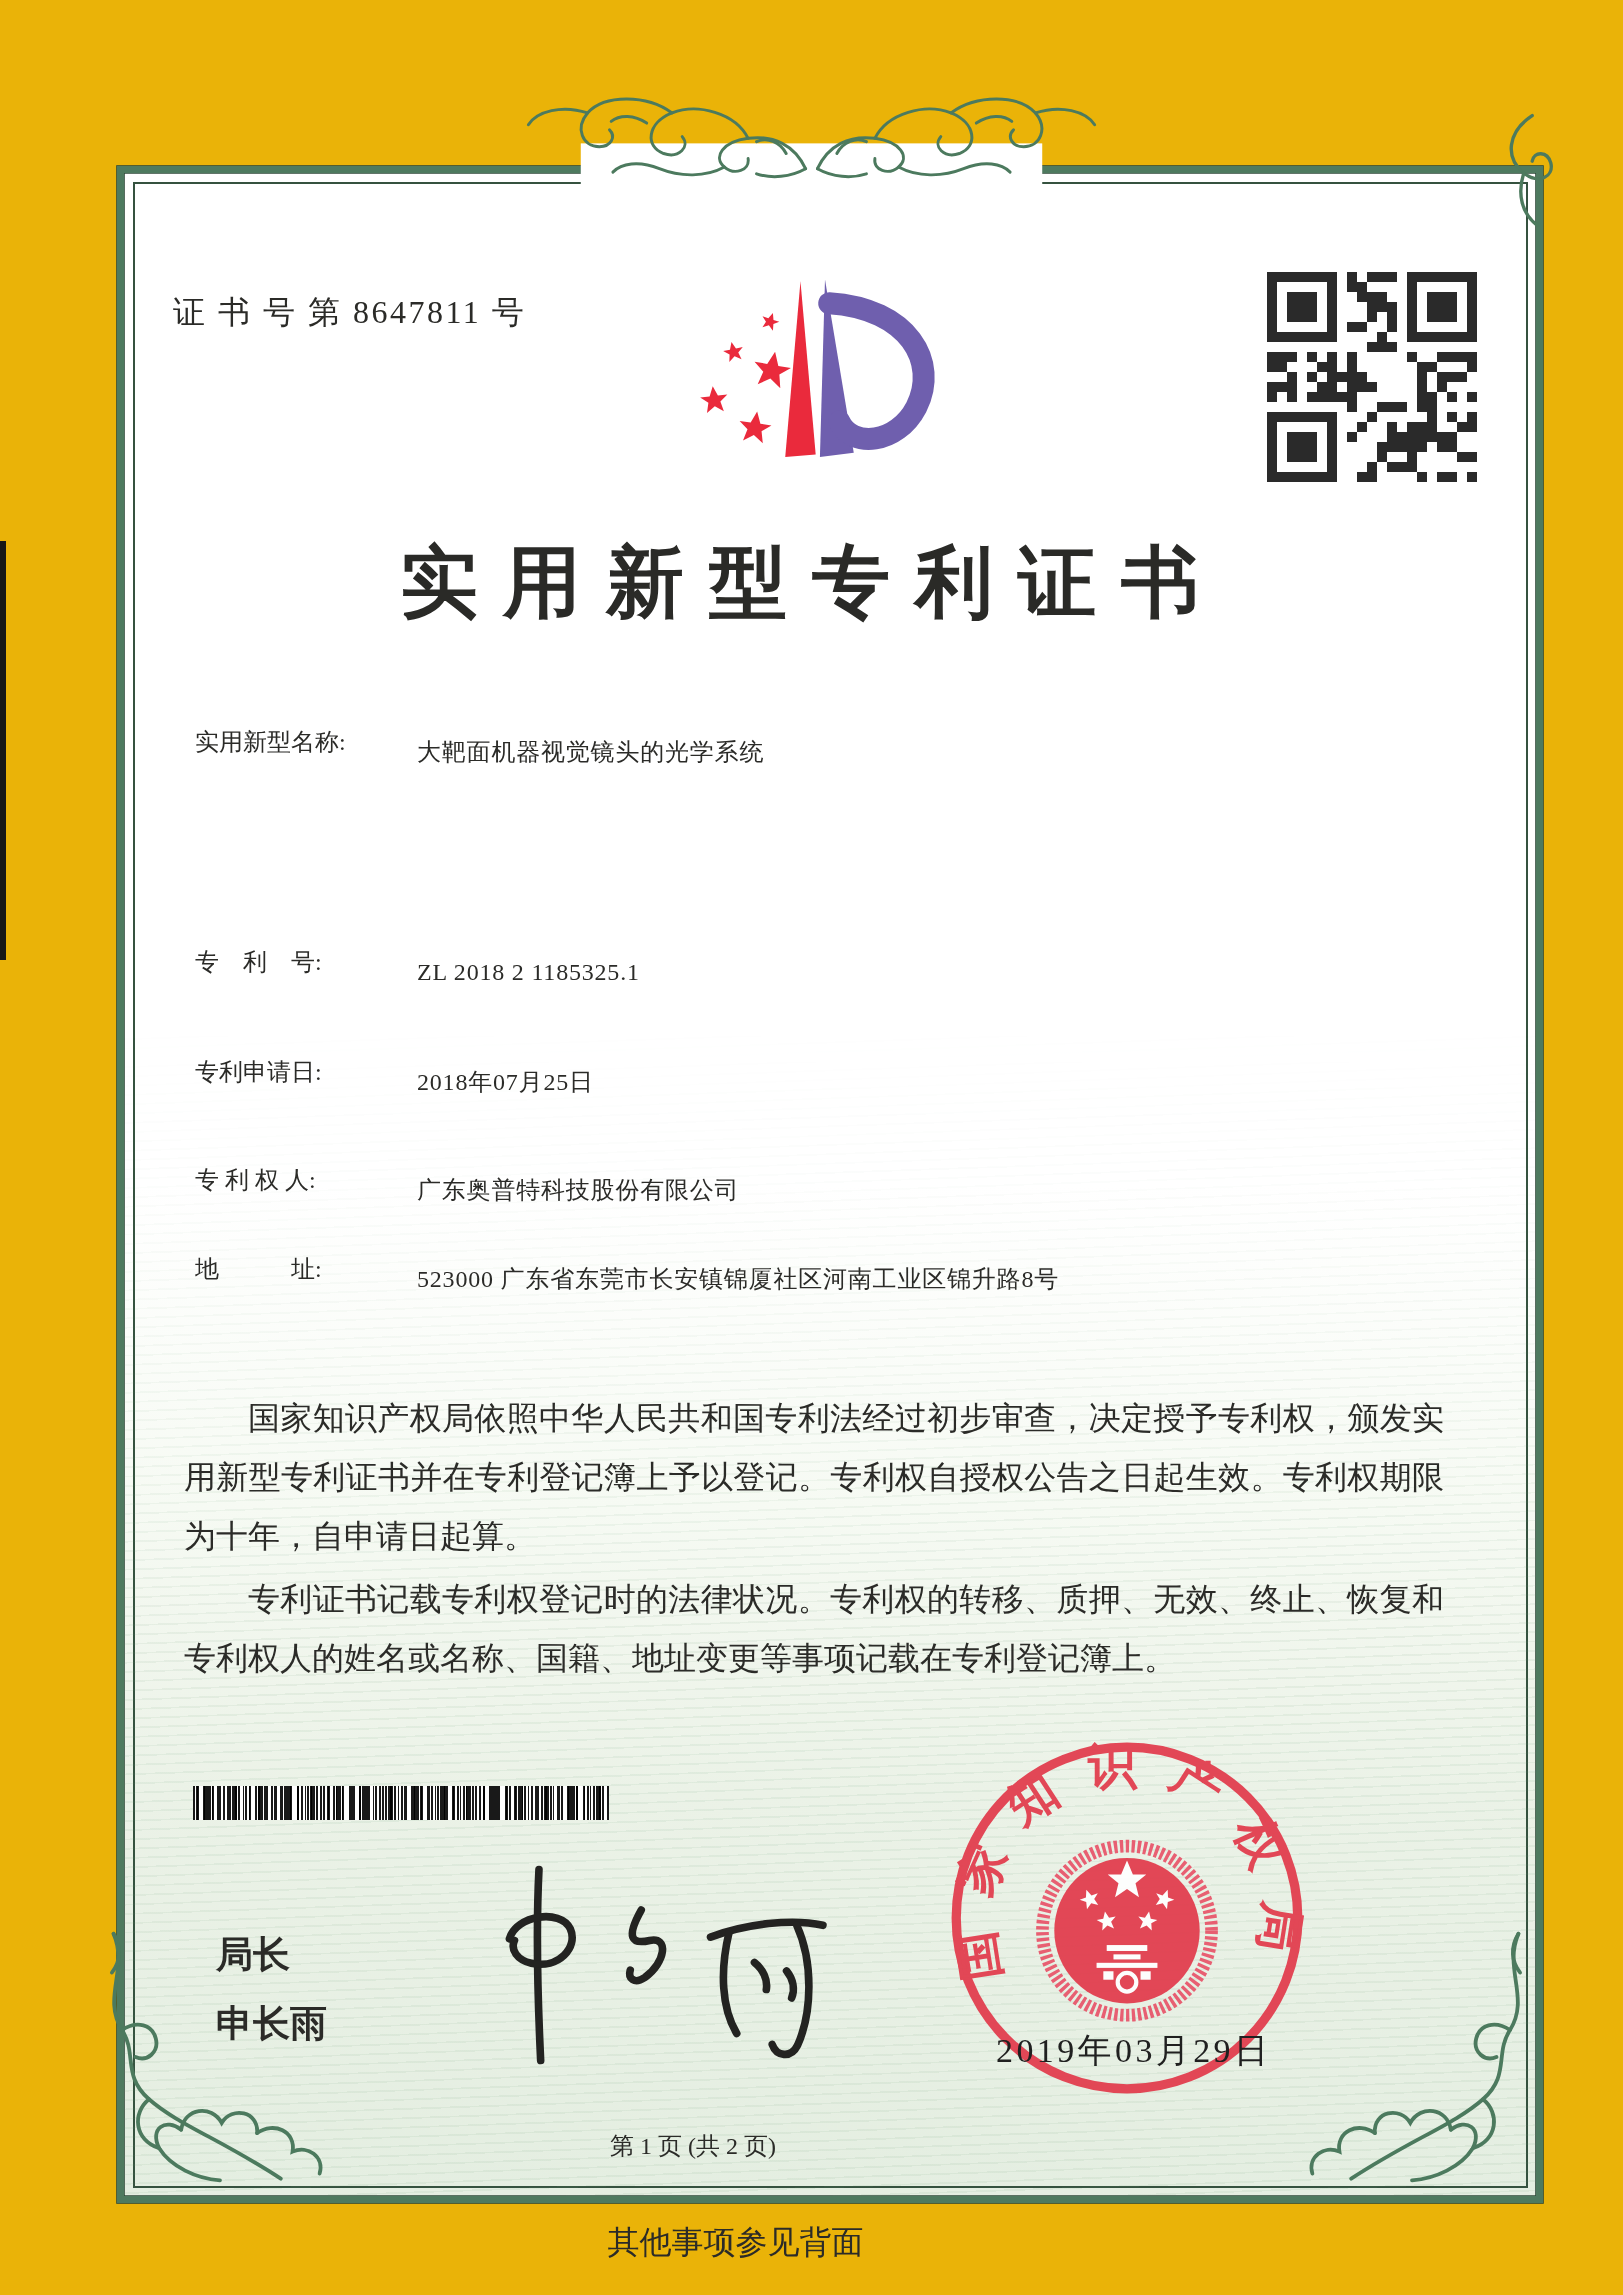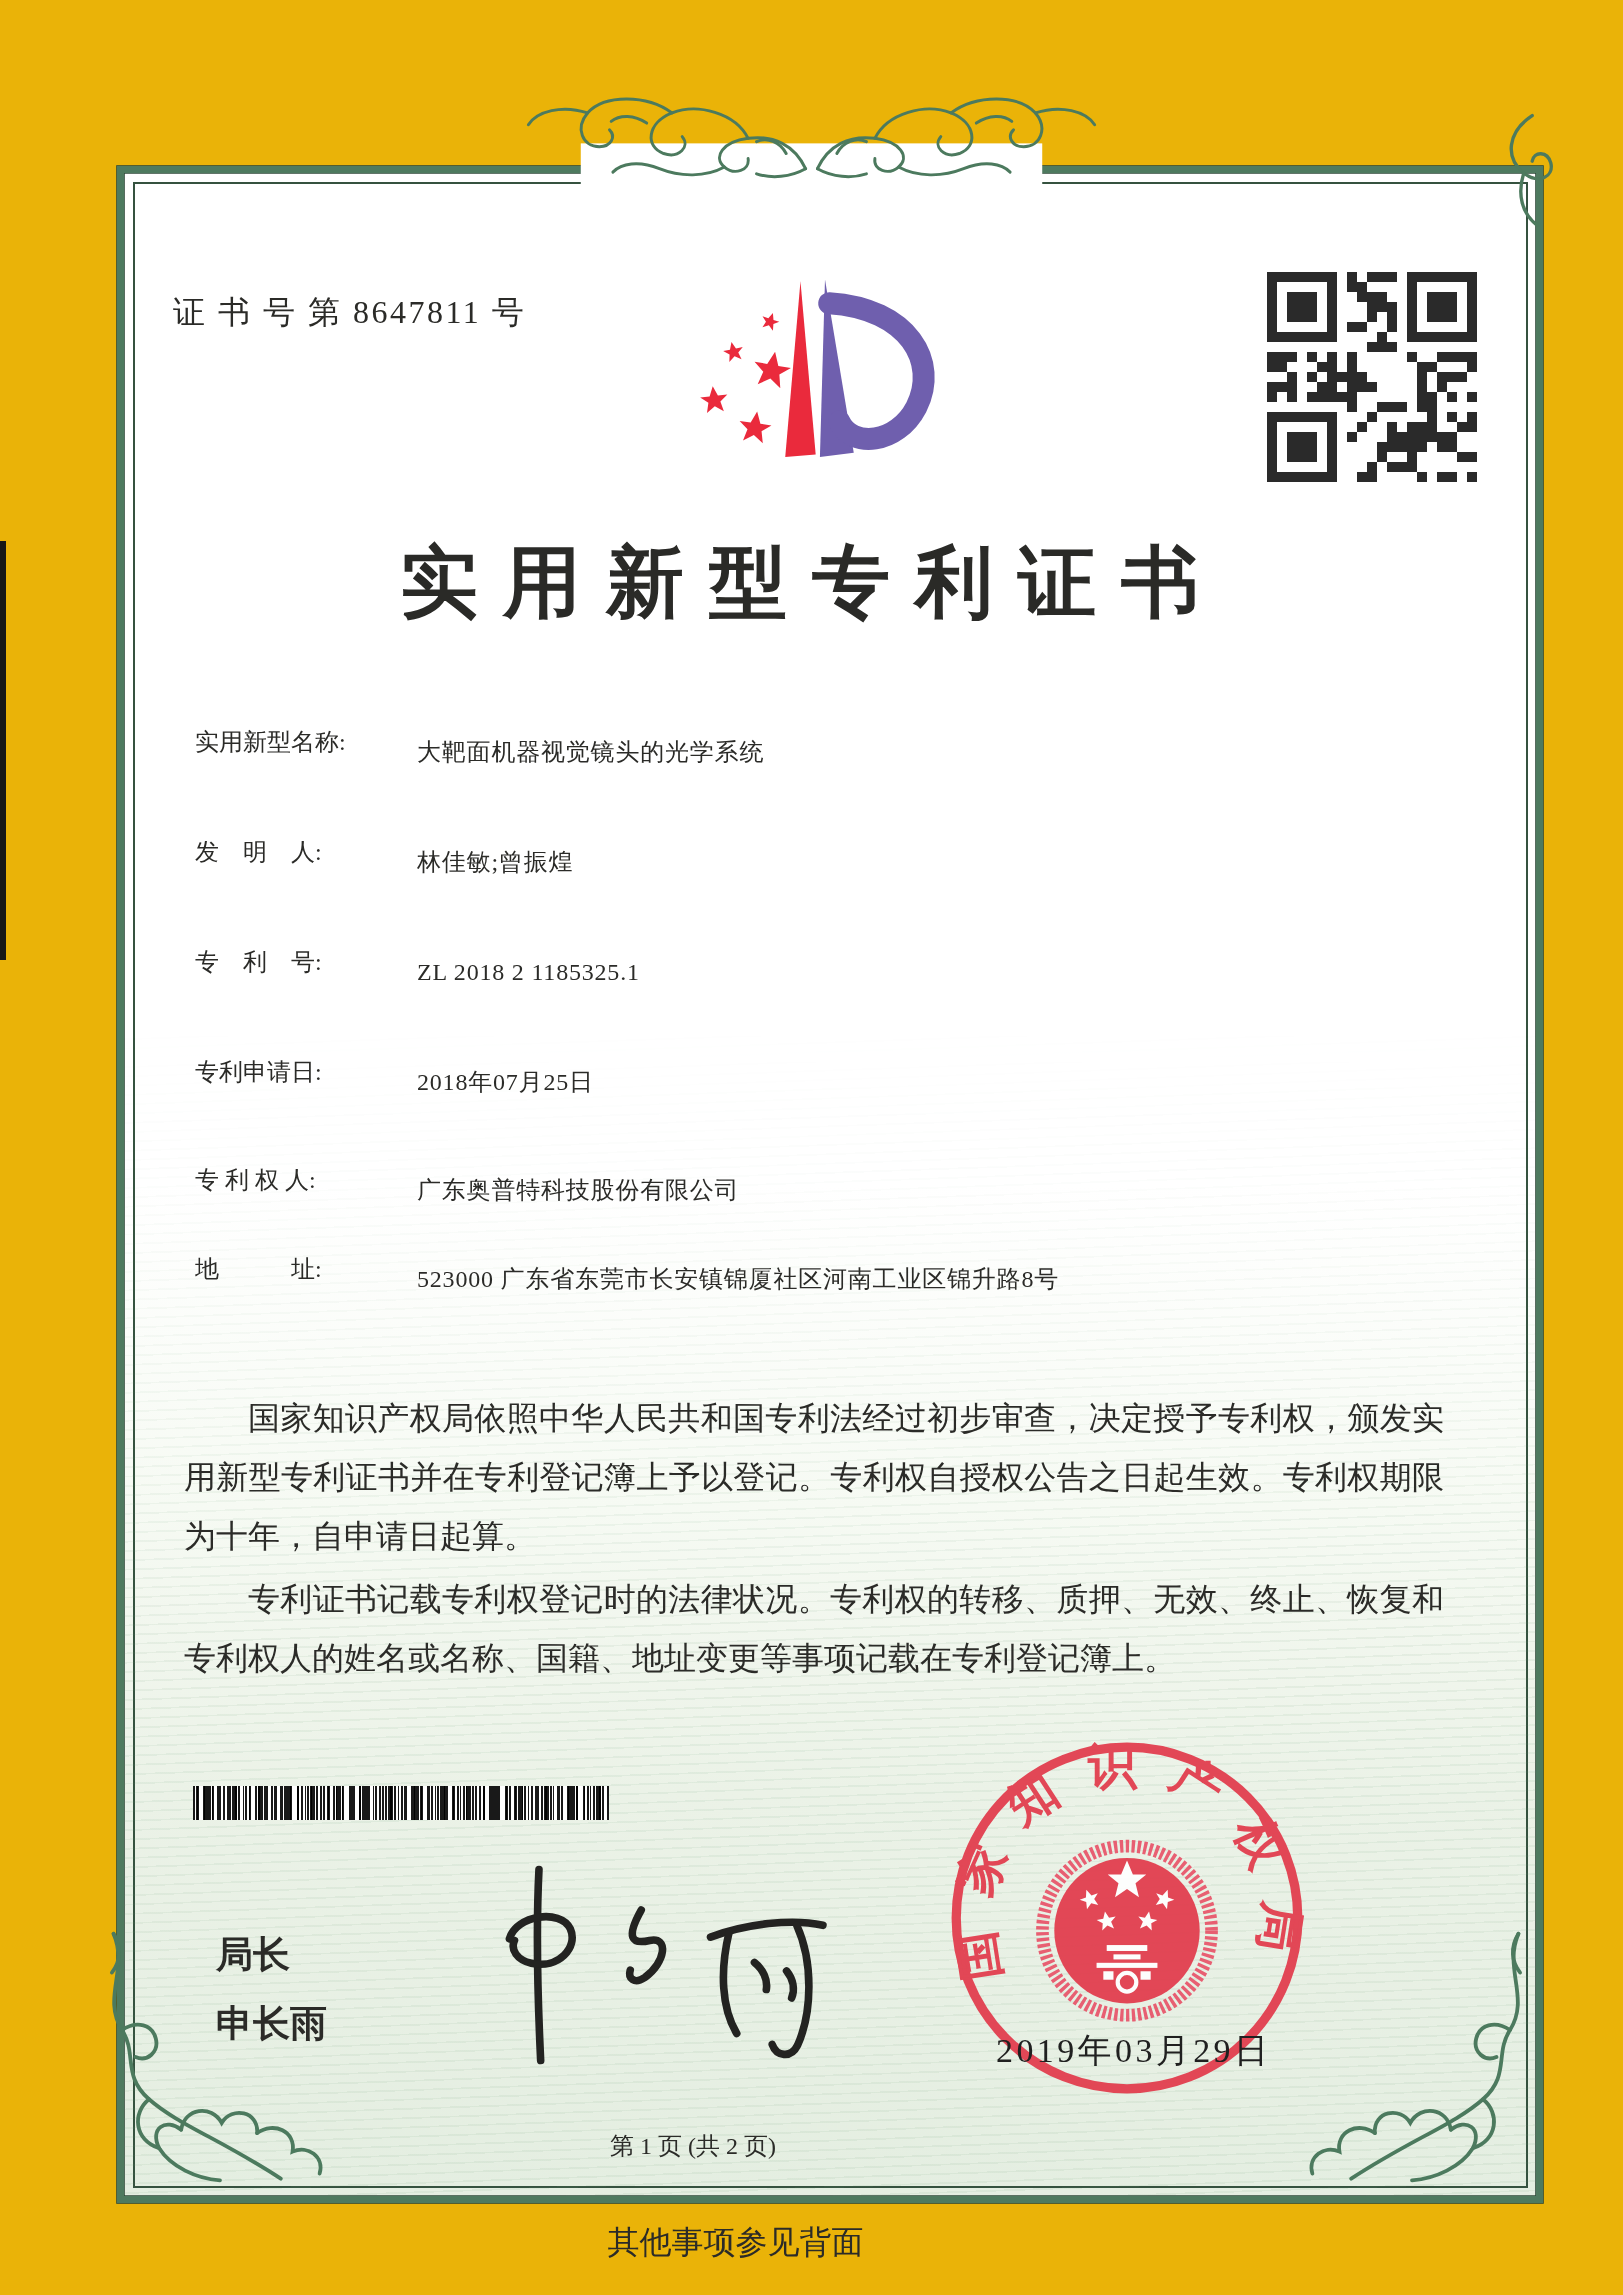--- a/index.html
+++ b/index.html
@@ -134,23 +134,20 @@
         <rect x="16" y="2" width="3" height="3"></rect>
       <rect x="2" y="16" width="3" height="3"></rect>
       <path class="modules" d="M8 0h1v1h-1zM10 0h1v1h-1zM11 0h1v1h-1zM12 0h1v1h-1zM8 1h1v1h-1zM9 1h1v1h-1zM9 2h1v1h-1zM10 2h1v1h-1zM11 2h1v1h-1zM10 3h1v1h-1zM11 3h1v1h-1zM12 3h1v1h-1zM10 4h1v1h-1zM12 4h1v1h-1zM8 5h1v1h-1zM9 5h1v1h-1zM12 5h1v1h-1zM11 6h1v1h-1zM10 7h1v1h-1zM11 7h1v1h-1zM12 7h1v1h-1zM0 8h1v1h-1zM1 8h1v1h-1zM2 8h1v1h-1zM4 8h1v1h-1zM6 8h1v1h-1zM8 8h1v1h-1zM14 8h1v1h-1zM17 8h1v1h-1zM18 8h1v1h-1zM19 8h1v1h-1zM20 8h1v1h-1zM0 9h1v1h-1zM1 9h1v1h-1zM5 9h1v1h-1zM6 9h1v1h-1zM8 9h1v1h-1zM15 9h1v1h-1zM16 9h1v1h-1zM20 9h1v1h-1zM2 10h1v1h-1zM4 10h1v1h-1zM6 10h1v1h-1zM7 10h1v1h-1zM8 10h1v1h-1zM9 10h1v1h-1zM15 10h1v1h-1zM17 10h1v1h-1zM18 10h1v1h-1zM19 10h1v1h-1zM0 11h1v1h-1zM1 11h1v1h-1zM2 11h1v1h-1zM5 11h1v1h-1zM6 11h1v1h-1zM8 11h1v1h-1zM9 11h1v1h-1zM10 11h1v1h-1zM15 11h1v1h-1zM17 11h1v1h-1zM0 12h1v1h-1zM2 12h1v1h-1zM4 12h1v1h-1zM5 12h1v1h-1zM6 12h1v1h-1zM7 12h1v1h-1zM8 12h1v1h-1zM15 12h1v1h-1zM16 12h1v1h-1zM18 12h1v1h-1zM20 12h1v1h-1zM8 13h1v1h-1zM11 13h1v1h-1zM12 13h1v1h-1zM13 13h1v1h-1zM15 13h1v1h-1zM16 13h1v1h-1zM10 14h1v1h-1zM16 14h1v1h-1zM18 14h1v1h-1zM20 14h1v1h-1zM9 15h1v1h-1zM12 15h1v1h-1zM14 15h1v1h-1zM15 15h1v1h-1zM16 15h1v1h-1zM19 15h1v1h-1zM20 15h1v1h-1zM8 16h1v1h-1zM12 16h1v1h-1zM13 16h1v1h-1zM14 16h1v1h-1zM15 16h1v1h-1zM16 16h1v1h-1zM17 16h1v1h-1zM18 16h1v1h-1zM11 17h1v1h-1zM12 17h1v1h-1zM13 17h1v1h-1zM14 17h1v1h-1zM15 17h1v1h-1zM17 17h1v1h-1zM18 17h1v1h-1zM11 18h1v1h-1zM14 18h1v1h-1zM19 18h1v1h-1zM20 18h1v1h-1zM10 19h1v1h-1zM12 19h1v1h-1zM13 19h1v1h-1zM14 19h1v1h-1zM9 20h1v1h-1zM10 20h1v1h-1zM15 20h1v1h-1zM17 20h1v1h-1zM18 20h1v1h-1zM20 20h1v1h-1z"></path>
     </g>
   </svg>
 
   <div class="abs title">实用新型专利证书</div>
 
   <div class="field" style="top:726px;">
     <span class="flabel">实用新型名称:</span><span class="fvalue">大靶面机器视觉镜头的光学系统</span>
-  </div>
-  <div class="field" style="top:836px;">
-    <span class="flabel">发　明　人:</span><span class="fvalue">林佳敏;曾振煌</span>
   </div>
   <div class="field" style="top:946px;">
     <span class="flabel">专　利　号:</span><span class="fvalue">ZL 2018 2 1185325.1</span>
   </div>
   <div class="field" style="top:1056px;">
     <span class="flabel">专利申请日:</span><span class="fvalue">2018年07月25日</span>
   </div>
   <div class="field" style="top:1164px;">
     <span class="flabel">专 利 权 人:</span><span class="fvalue">广东奥普特科技股份有限公司</span>
   </div>

